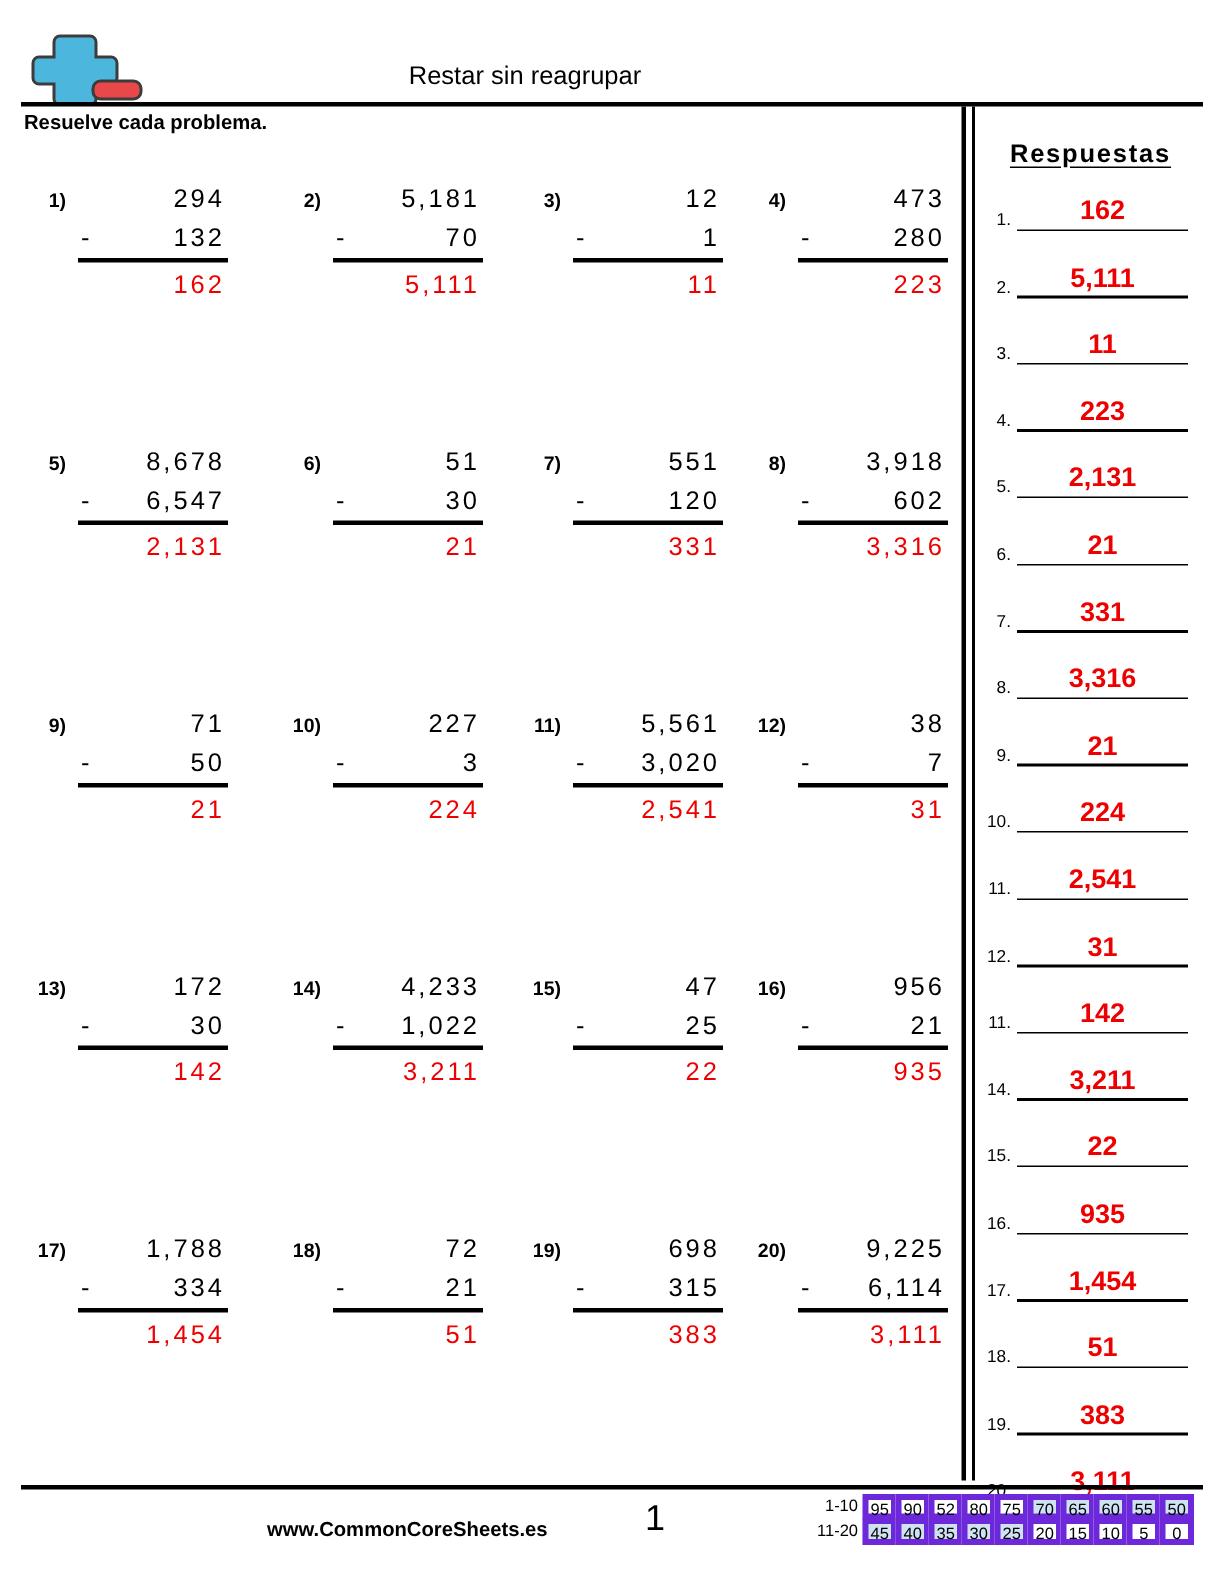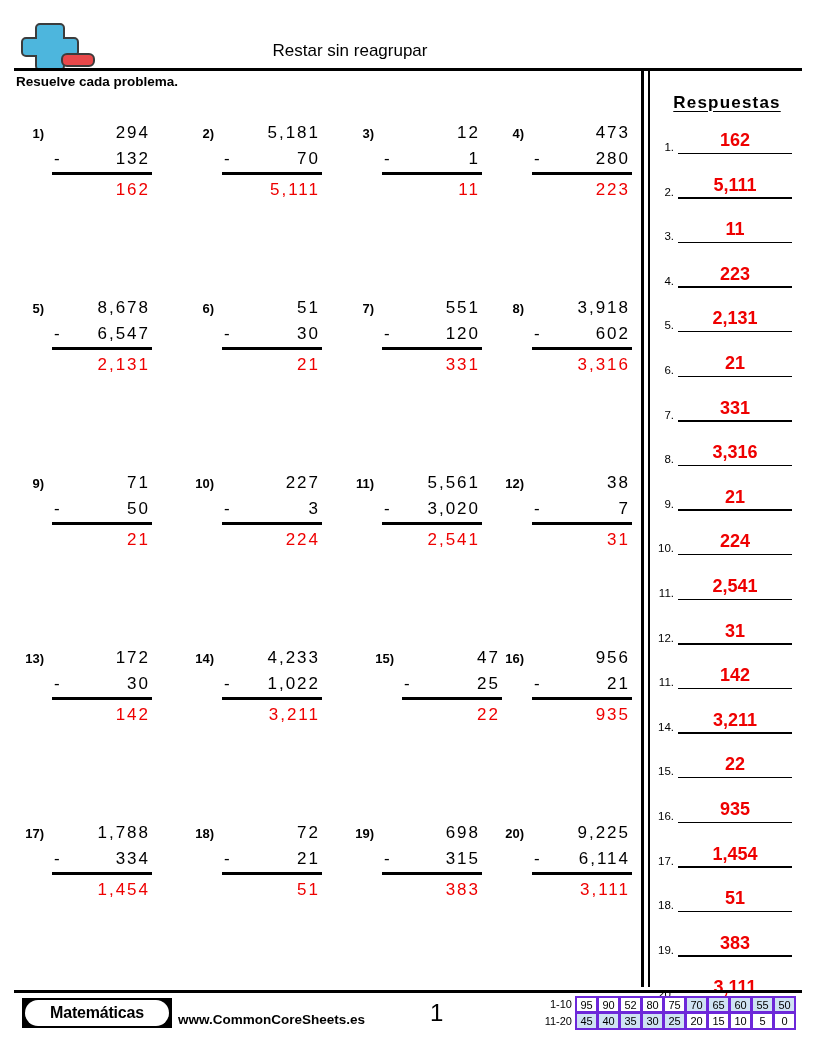--- a/index.html
+++ b/index.html
@@ -265,21 +265,21 @@
     padding-right: 4px;
     font-size: 11px;
     line-height: 17px;
     white-space: nowrap;
   }
   .score-cell {
     width: 23px;
     text-align: center;
     font-size: 11px;
     line-height: 15px;
-    border: 2px solid #6d28d9;
+    border: 4px solid #6d28d9;
     margin-left: -1px;
     background: #ffffff;
     box-sizing: border-box;
   }
   .score-row + .score-row .score-cell {
     margin-top: -1px;
   }
   .score-cell.hl {
     background: #cfe2f3;
   }
@@ -505,21 +505,21 @@
             <span class="digits">4,233</span>
           </div>
           <div class="line-row">
             <span class="op">-</span>
             <span class="digits">1,022</span>
           </div>
           <div class="bar" style="top: 52px;"></div>
           <div class="answer" style="top: 57px;">3,211</div>
         </div>
       </div>
-      <div class="prob" style="left: 360px;">
+      <div class="prob" style="left: 340px;">
         <div class="prob-num">15)</div>
         <div class="stack">
           <div class="line-row">
             <span class="digits">47</span>
           </div>
           <div class="line-row">
             <span class="op">-</span>
             <span class="digits">25</span>
           </div>
           <div class="bar" style="top: 52px;"></div>
@@ -701,25 +701,20 @@
     <div class="ans-row" style="top: 887.4px;">
       <span class="ans-idx">20.</span>
       <span class="ans-line"></span>
       <span class="ans-val">3,111</span>
     </div>
   </div>
 
 <div id="footer">
   <div id="footer-rule"></div>
 
-  <div id="brand-badge">
-    <div id="brand-pill">
-      <span id="brand-text">Matemáticas</span>
-    </div>
-  </div>
 
   <div id="site-url">www.CommonCoreSheets.es</div>
   <div id="page-number">1</div>
 
   <div id="score-table">
       <div class="score-row">
         <div class="score-label">1-10</div>
         <div class="score-cell">95</div>
         <div class="score-cell">90</div>
         <div class="score-cell">52</div>

